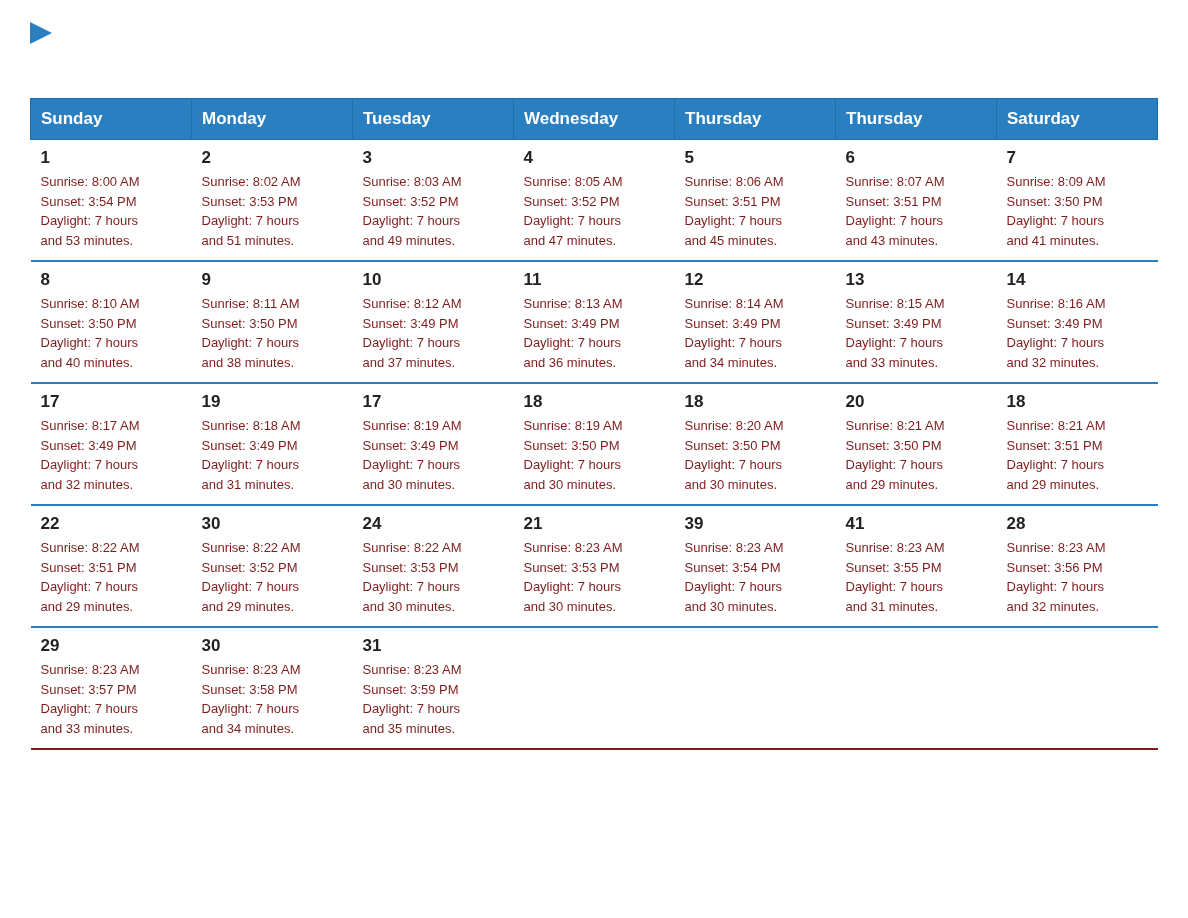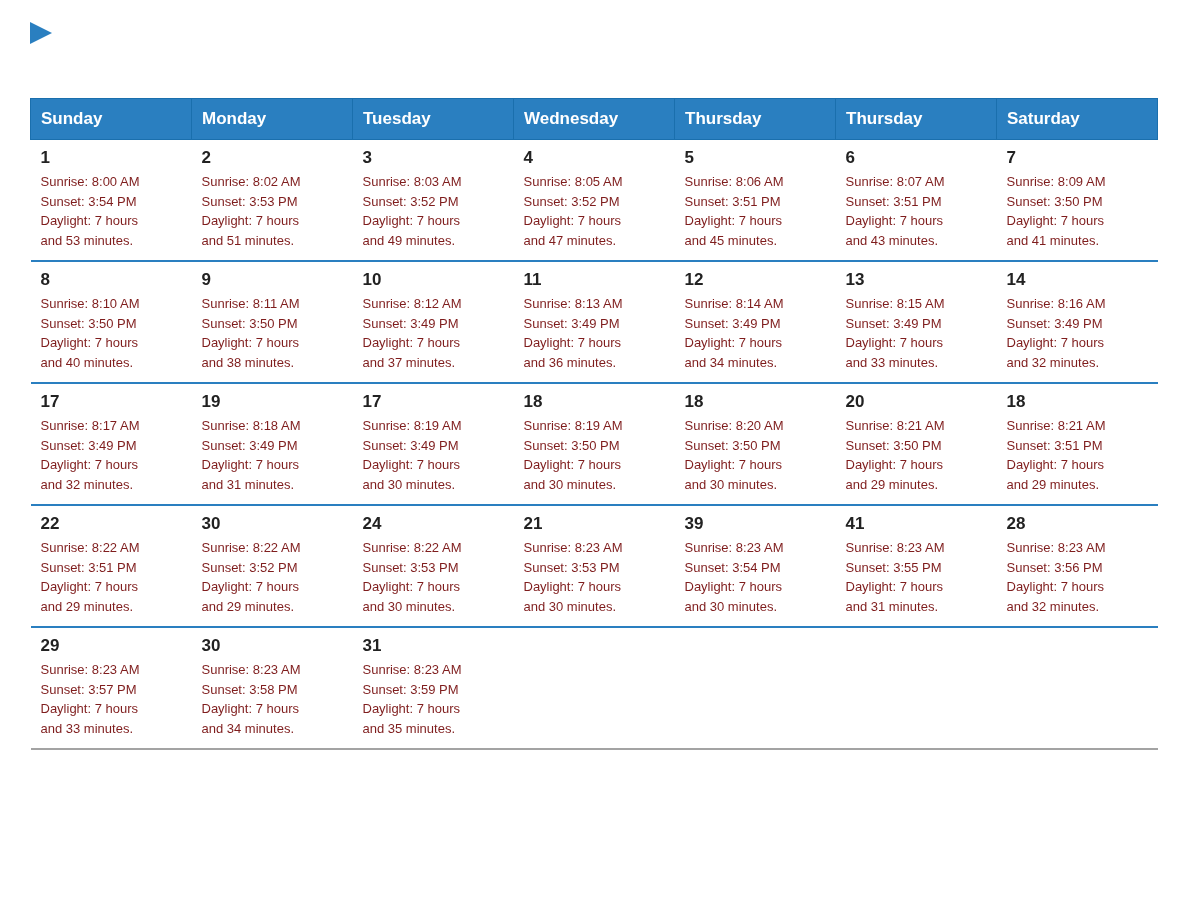--- a/index.html
+++ b/index.html
@@ -67,21 +67,21 @@
     .calendar-table tbody tr td {
       vertical-align: top;
       padding: 8px 10px 10px 10px;
       border: none;
       font-size: 13.5px;
       color: #222;
       min-height: 100px;
       border-bottom: 2px solid #2a7fc0;
     }
     .calendar-table tbody tr:last-child td {
-      border-bottom: 2px solid #a3a3a3;
+      border-bottom: 2px solid #7f1d1d;
     }
     .day-number {
       font-size: 17px;
       font-weight: bold;
       margin-bottom: 4px;
       display: block;
     }
     .day-info {
       font-size: 13px;
       line-height: 1.5;

